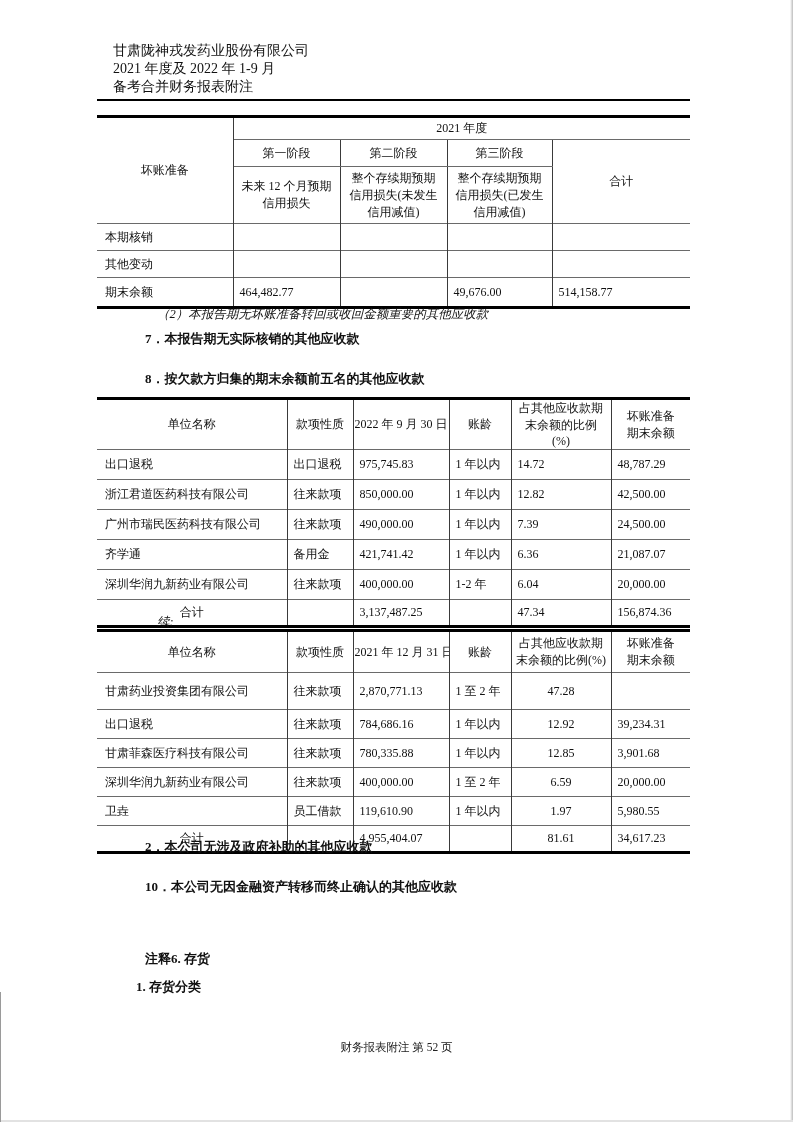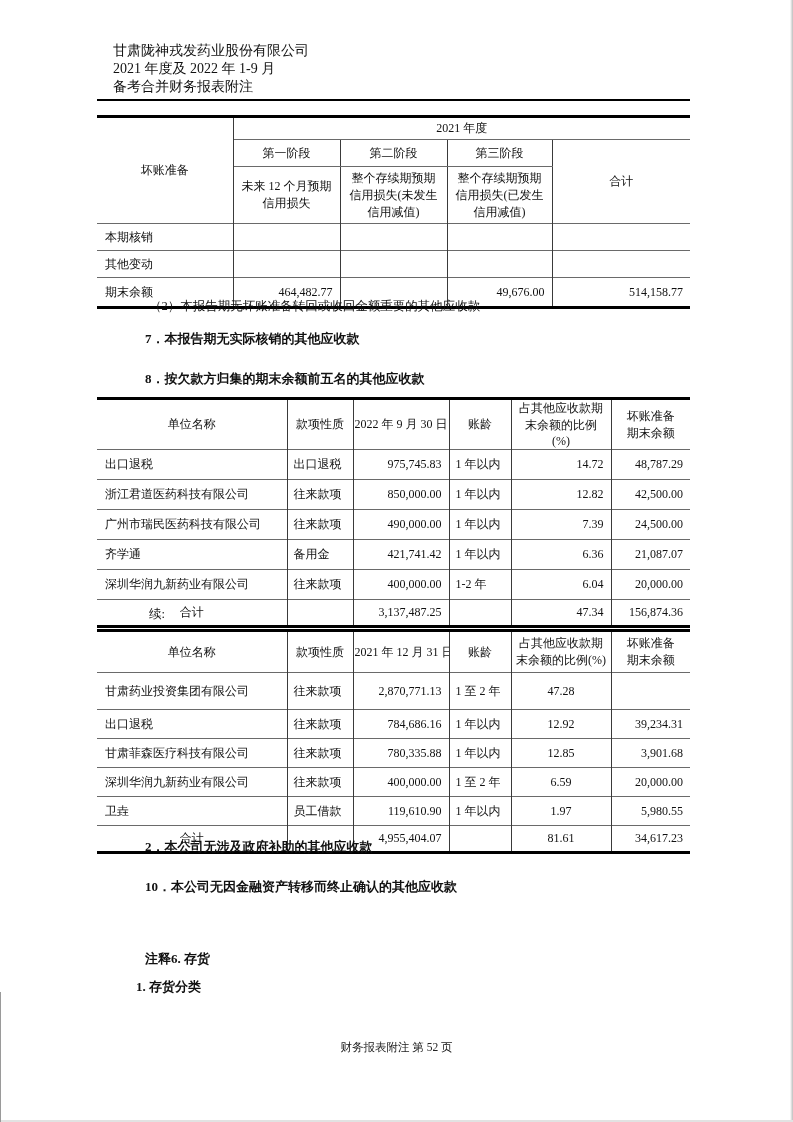--- a/index.html
+++ b/index.html
@@ -5,32 +5,32 @@
   html,body{margin:0;padding:0;}
   body{
     width:793px;height:1122px;position:relative;background:#ffffff;
     font-family:"Liberation Serif","DejaVu Serif",serif;color:#111;
     overflow:hidden;
   }
   .page{position:absolute;inset:0;background:#fff;}
   .doc-header{position:absolute;left:113px;top:42px;font-size:14px;line-height:18px;}
   .header-rule{position:absolute;left:97px;top:99px;width:593px;height:2px;background:#000;}
   .abs{position:absolute;}
-  .para{font-size:12.5px;margin:4px;}
+  .para{font-size:12.5px;margin:12px;font-style:italic;}
   .hd{font-size:13px;font-weight:bold;margin:0;}
   table{border-collapse:collapse;table-layout:fixed;width:593px;
         border-top:3px solid #000;border-bottom:3px solid #000;font-size:12px;}
   td{padding:2px 6px;vertical-align:middle;overflow:hidden;}
   
   td{border-left:1px solid #3a3a3a;border-right:1px solid #3a3a3a;}
   tr td:first-child{border-left:none;}
   tr td:last-child{border-right:none;}
   
   .hline td{border-top:1px solid #6a6a6a;}
-  .ac{text-align:center;} .ar{text-align:right;} .al{text-align:left;margin-top:30px;}
+  .ac{text-align:center;} .ar{text-align:left;} .al{text-align:left;margin-top:30px;}
   .preline{white-space:pre-line;}
   .nowrap{white-space:nowrap;padding-left:1px;padding-right:1px;}
   .num{padding-right:7px;}
   .lbl{padding-left:8px;}
   .bb{border-bottom:1px solid #6a6a6a;}
   .t1 td{font-size:12px;}
   .footer{position:absolute;left:0;top:1040px;width:100%;text-align:center;
           font-size:11.5px;color:#222;}
   .scan-right{position:absolute;right:0;top:0;width:3px;height:100%;
               background:linear-gradient(to right,#ffffff,#bdbdbd);}

